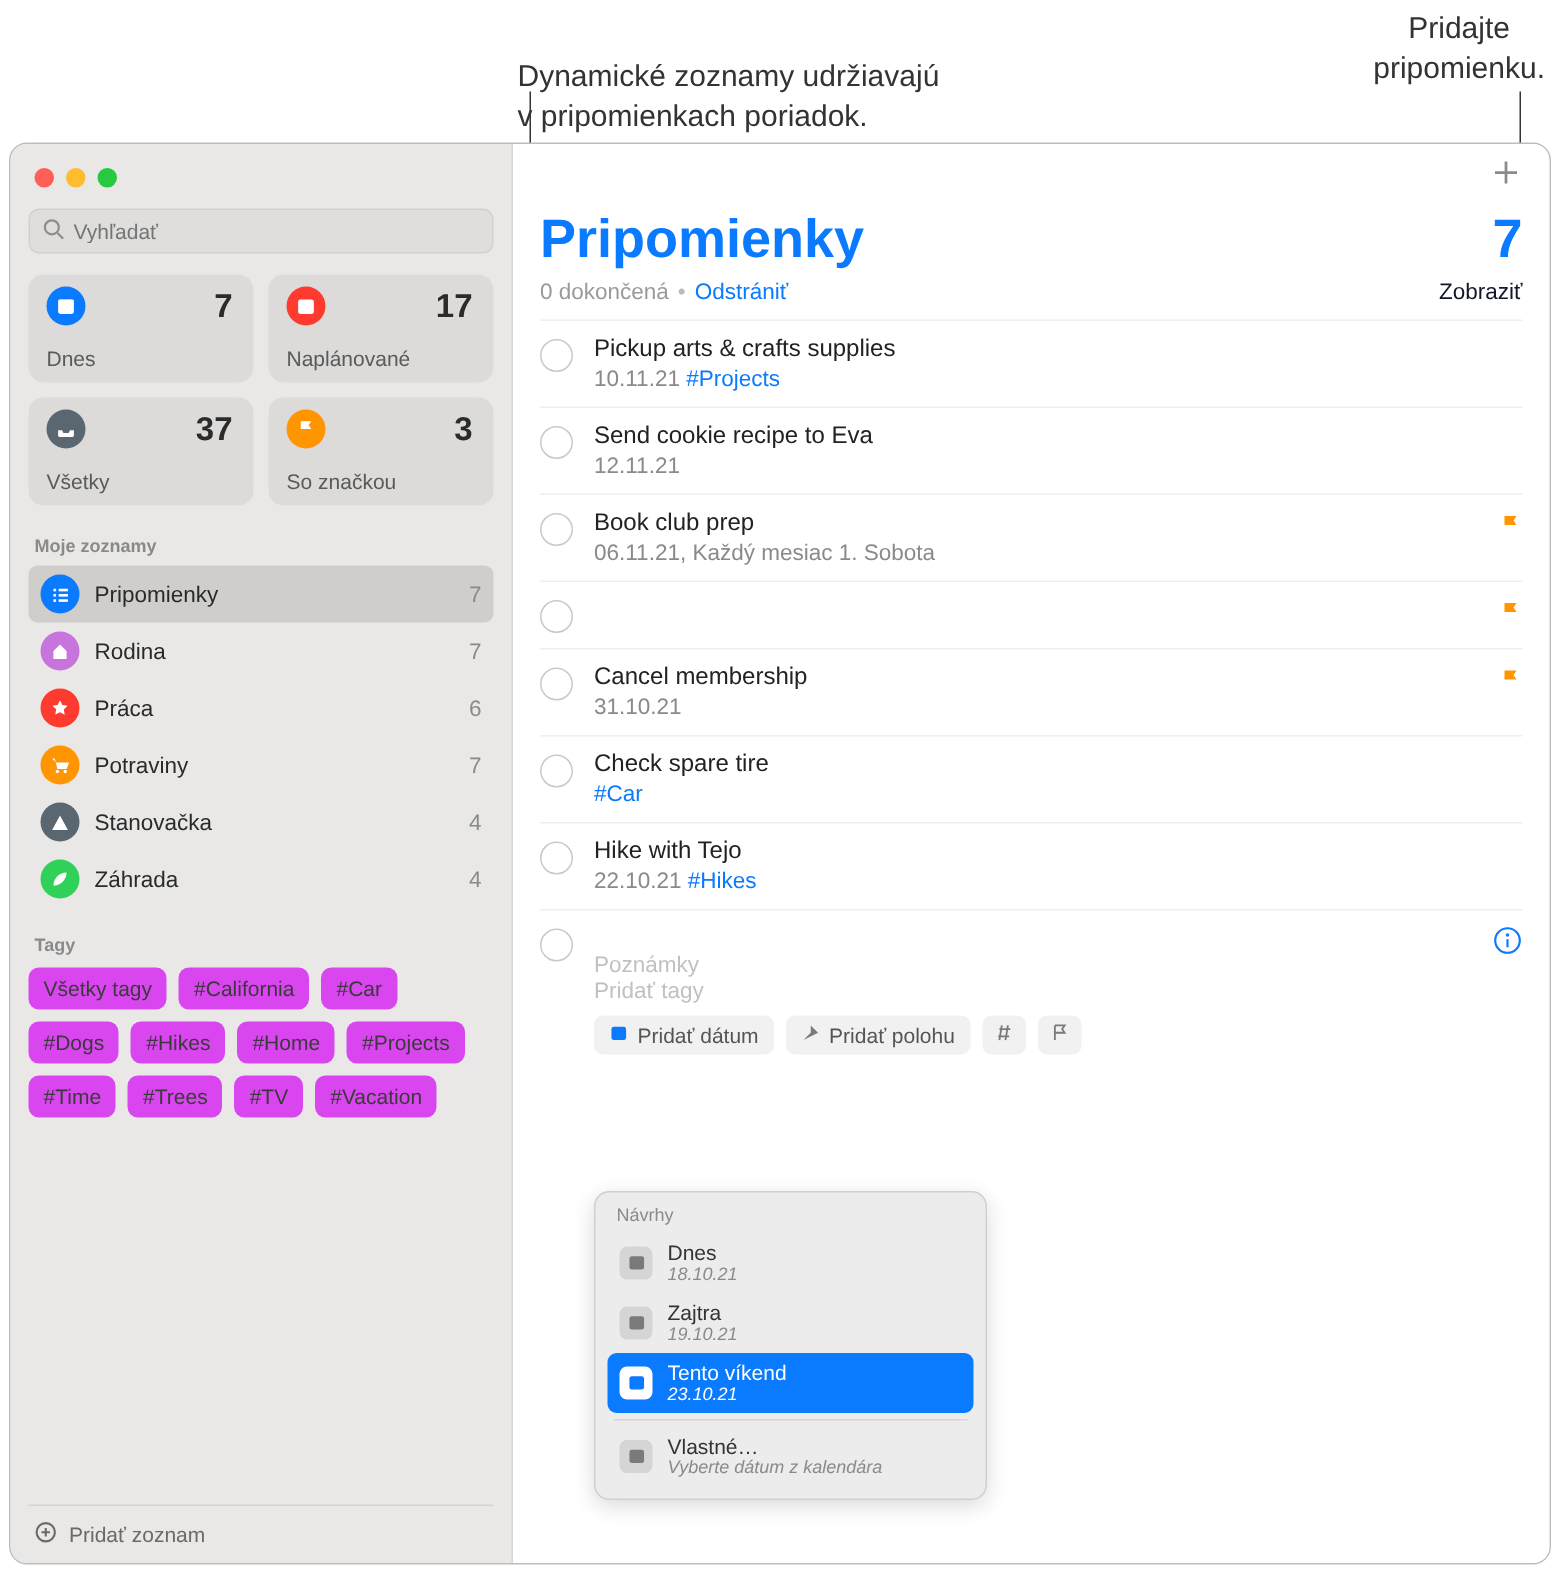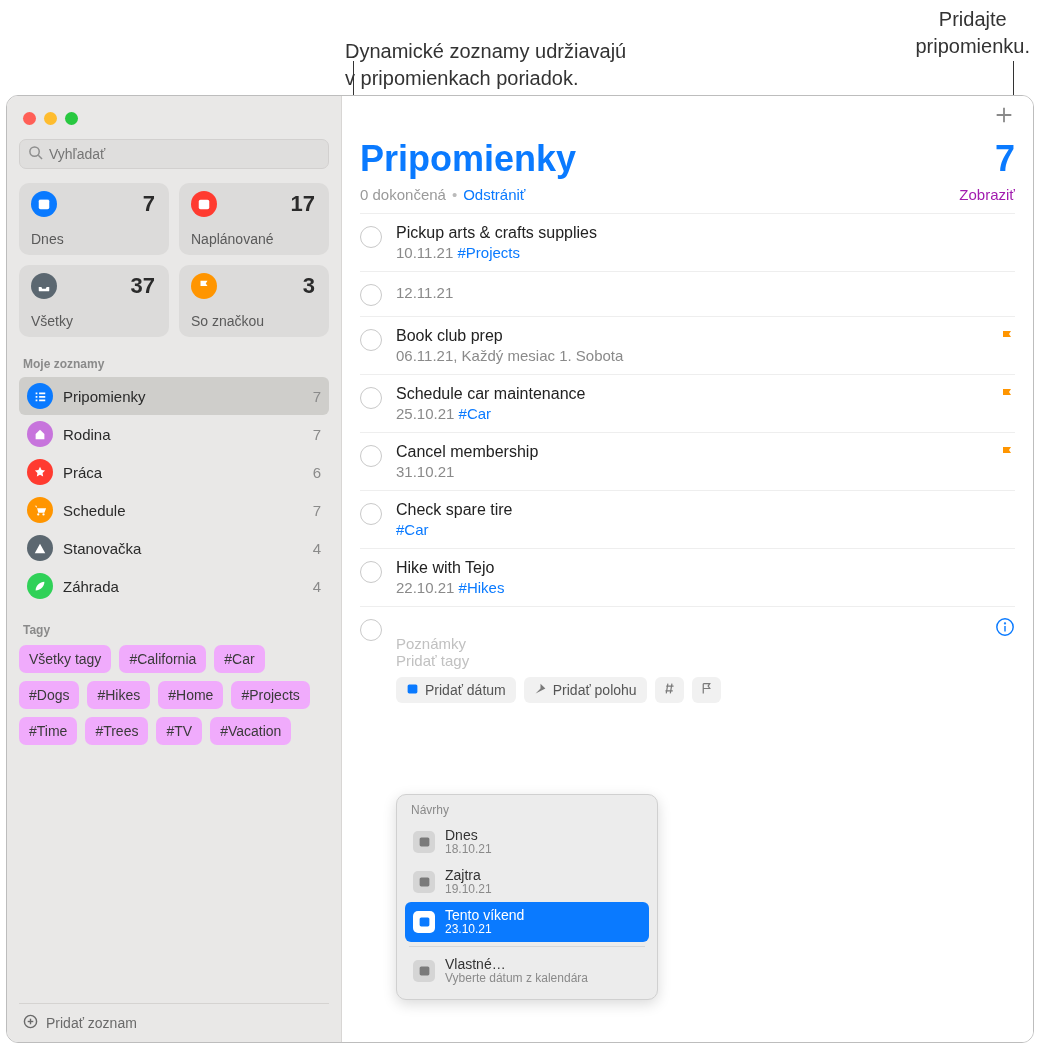--- a/index.html
+++ b/index.html
@@ -95,21 +95,21 @@
 .list-icon {
   width: 26px; height: 26px; border-radius: 50%;
   display: flex; align-items: center; justify-content: center;
   margin-right: 10px; flex-shrink: 0;
 }
 .list-icon svg { width: 14px; height: 14px; fill: #fff; }
 .list-label { flex: 1; font-size: 15px; color: #2a2a2a; }
 .list-count { font-size: 15px; color: #8a8a8a; }
 .tag-cloud { display: flex; flex-wrap: wrap; gap: 8px; padding: 2px 0 12px 0; }
 .tag-chip {
-  background: #f0abfc;
+  background: #d946ef;
   border-radius: 7px;
   padding: 6px 10px;
   font-size: 14px;
   color: #3a3a3a;
   cursor: pointer;
 }
 .add-list-bar {
   margin-top: auto;
   border-top: 1px solid #d5d3d1;
   padding: 10px 4px;
@@ -131,21 +131,21 @@
 .plus-btn svg { width: 22px; height: 22px; stroke: #8a8a8a; stroke-width: 2; fill: none; }
 .list-header { display: flex; align-items: baseline; justify-content: space-between; padding: 4px 0 4px 0; }
 .list-title { font-size: 36px; font-weight: 700; color: #0a7aff; }
 .list-big-count { font-size: 36px; font-weight: 700; color: #0a7aff; }
 .meta-row {
   display: flex; align-items: center; justify-content: space-between;
   color: #9a9a9a; font-size: 15px; padding: 2px 0 10px 0;
 }
 .meta-left { display: flex; gap: 6px; align-items: center; }
 .meta-delete { color: #0a7aff; cursor: pointer; }
-.meta-show { color: #a21caf; cursor: pointer; }
+.meta-show { color: #0f172a; cursor: pointer; }
 .dot-sep { color: #bbb; }
 .items { }
 .item {
   display: flex; align-items: flex-start;
   border-bottom: 1px solid #eee;
   padding: 10px 0 10px 0;
   gap: 14px;
 }
 .item:first-child { border-top: 1px solid #eee; }
 .item-radio {
@@ -196,21 +196,21 @@
 .suggest-row.selected .s-label, .suggest-row.selected .s-sub { color: #fff; }
 .suggest-row.selected .s-icon { background: #fff; }
 .suggest-row.selected .s-icon svg { fill: #0a7aff; }
 .s-icon {
   width: 22px; height: 22px; border-radius: 5px;
   background: #d5d5d5; display:flex; align-items:center; justify-content:center;
 }
 .s-icon svg { width: 13px; height: 13px; fill: #7a7a7a; }
 .s-text { display: flex; flex-direction: column; line-height: 1.15; }
 .s-label { font-size: 14px; color: #333; }
-.s-sub { font-size: 12px; color: #8a8a8a; }
+.s-sub { font-size: 12px; color: #8a8a8a; font-style: italic; }
 .suggest-sep { height: 1px; background: #d6d6d6; margin: 4px 4px; }
 </style>
 </head>
 <body>
 
 <div class="callout" style="top:6px; left:345px; text-align:left; white-space:pre-line;margin-top:32px;">Dynamické zoznamy udržiavajú
 v pripomienkach poriadok.</div>
 <div class="callout" style="top:6px; right:10px; white-space:pre-line;">Pridajte
 pripomienku.</div>
 <div class="callout-line" style="top:61px; left:353px; width:1px; height:225px;"></div>
@@ -314,21 +314,21 @@
           <div class="list-count">6</div>
         </div>
         <div class="list-row">
           <div class="list-icon" style="background:#ff9500">
             <svg viewBox="0 0 16 16">
               <circle cx="6" cy="13" r="1.3"></circle>
               <circle cx="12" cy="13" r="1.3"></circle>
               <path d="M2 3h2l2 8h7l2-5H5"></path>
             </svg>
           </div>
-          <div class="list-label">Schedule</div>
+          <div class="list-label">Potraviny</div>
           <div class="list-count">7</div>
         </div>
         <div class="list-row">
           <div class="list-icon" style="background:#5b6770">
             <svg viewBox="0 0 16 16">
               <path d="M8 3l6 11H2zM8 3v11"></path>
             </svg>
           </div>
           <div class="list-label">Stanovačka</div>
           <div class="list-count">4</div>
@@ -397,39 +397,36 @@
         <div class="item">
           <div class="item-radio"></div>
           <div class="item-body">
             <div class="item-title">Pickup arts &amp; crafts supplies</div>
             <div class="item-sub">10.11.21 <span class="item-tag">#Projects</span></div>
           </div>
         </div>
         <div class="item">
           <div class="item-radio"></div>
           <div class="item-body">
+            <div class="item-title">Send cookie recipe to Eva</div>
             <div class="item-sub">12.11.21</div>
           </div>
         </div>
         <div class="item">
           <div class="item-radio"></div>
           <div class="item-body">
             <div class="item-title">Book club prep</div>
             <div class="item-sub">06.11.21, Každý mesiac 1. Sobota</div>
           </div>
           <div class="item-flag"><svg viewBox="0 0 16 16">
               <path d="M4 2v12M4 2h8l-2 3 2 3H4"></path>
             </svg></div>
         </div>
         <div class="item">
           <div class="item-radio"></div>
-          <div class="item-body">
-            <div class="item-title">Schedule car maintenance</div>
-            <div class="item-sub">25.10.21 <span class="item-tag">#Car</span></div>
-          </div>
           <div class="item-flag"><svg viewBox="0 0 16 16">
               <path d="M4 2v12M4 2h8l-2 3 2 3H4"></path>
             </svg></div>
         </div>
         <div class="item">
           <div class="item-radio"></div>
           <div class="item-body">
             <div class="item-title">Cancel membership</div>
             <div class="item-sub">31.10.21</div>
           </div>

